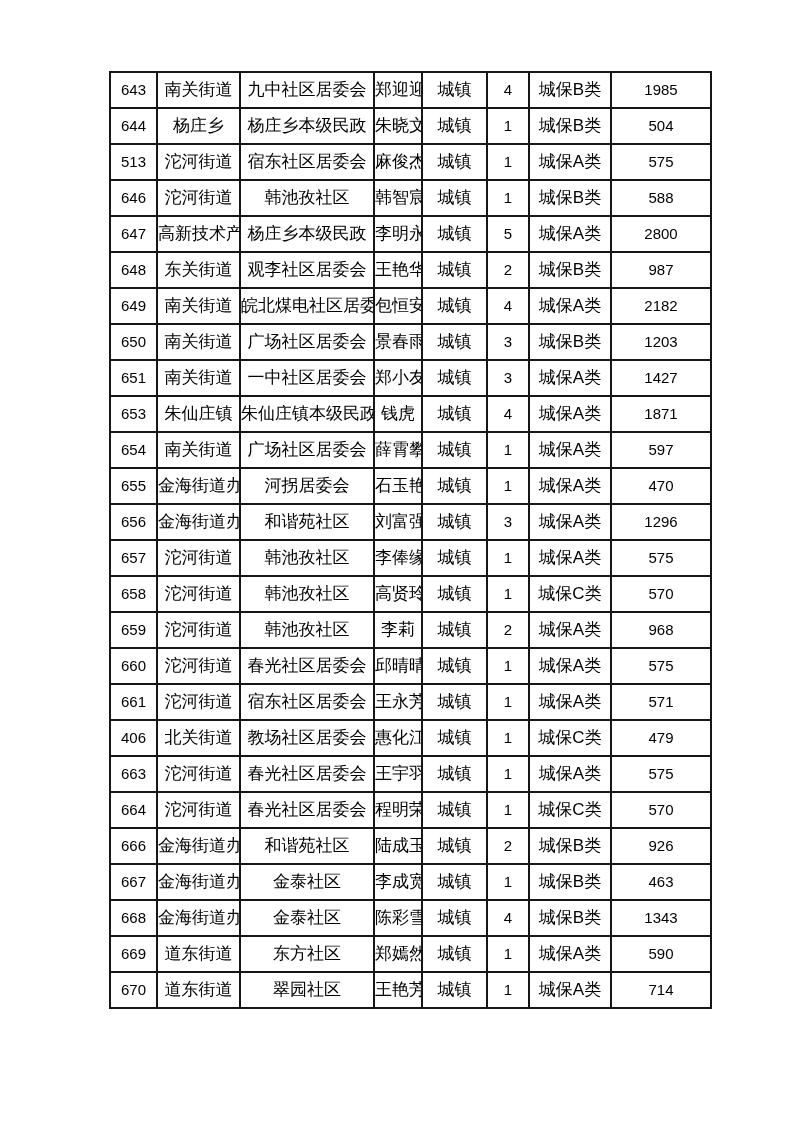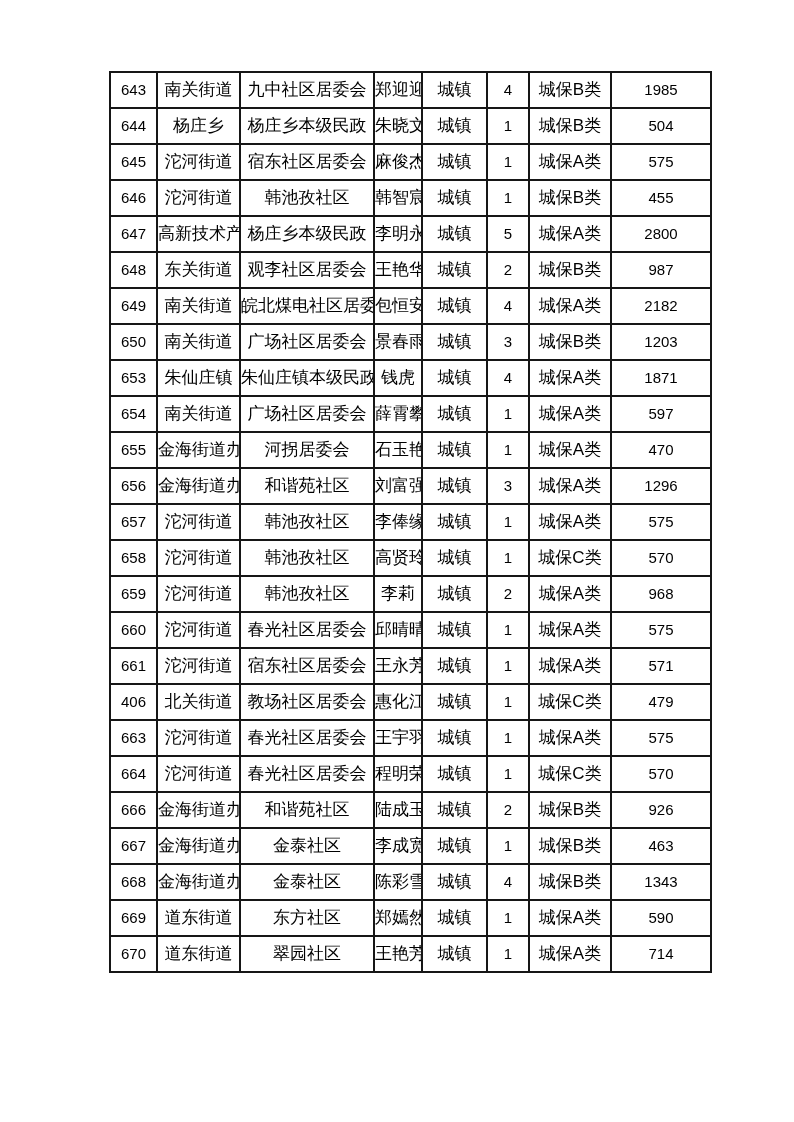--- a/index.html
+++ b/index.html
@@ -84,38 +84,38 @@
           <td class="col-seq">644</td>
           <td class="col-street-office">杨庄乡</td>
           <td class="col-community">杨庄乡本级民政</td>
           <td class="col-person-name">朱晓文</td>
           <td class="col-residence-type">城镇</td>
           <td class="col-person-count">1</td>
           <td class="col-insurance-category">城保B类</td>
           <td class="col-amount">504</td>
         </tr>
         <tr>
-          <td class="col-seq">645</td>
+          <td class="col-seq">513</td>
           <td class="col-street-office">沱河街道</td>
           <td class="col-community">宿东社区居委会</td>
           <td class="col-person-name">麻俊杰</td>
           <td class="col-residence-type">城镇</td>
           <td class="col-person-count">1</td>
           <td class="col-insurance-category">城保A类</td>
           <td class="col-amount">575</td>
         </tr>
         <tr>
           <td class="col-seq">646</td>
           <td class="col-street-office">沱河街道</td>
           <td class="col-community">韩池孜社区</td>
           <td class="col-person-name">韩智宸</td>
           <td class="col-residence-type">城镇</td>
           <td class="col-person-count">1</td>
           <td class="col-insurance-category">城保B类</td>
-          <td class="col-amount">455</td>
+          <td class="col-amount">588</td>
         </tr>
         <tr>
           <td class="col-seq">647</td>
           <td class="col-street-office">高新技术产业</td>
           <td class="col-community">杨庄乡本级民政</td>
           <td class="col-person-name">李明永</td>
           <td class="col-residence-type">城镇</td>
           <td class="col-person-count">5</td>
           <td class="col-insurance-category">城保A类</td>
           <td class="col-amount">2800</td>
@@ -142,20 +142,30 @@
         </tr>
         <tr>
           <td class="col-seq">650</td>
           <td class="col-street-office">南关街道</td>
           <td class="col-community">广场社区居委会</td>
           <td class="col-person-name">景春雨</td>
           <td class="col-residence-type">城镇</td>
           <td class="col-person-count">3</td>
           <td class="col-insurance-category">城保B类</td>
           <td class="col-amount">1203</td>
+        </tr>
+        <tr>
+          <td class="col-seq">651</td>
+          <td class="col-street-office">南关街道</td>
+          <td class="col-community">一中社区居委会</td>
+          <td class="col-person-name">郑小友</td>
+          <td class="col-residence-type">城镇</td>
+          <td class="col-person-count">3</td>
+          <td class="col-insurance-category">城保A类</td>
+          <td class="col-amount">1427</td>
         </tr>
         <tr>
           <td class="col-seq">653</td>
           <td class="col-street-office">朱仙庄镇</td>
           <td class="col-community">朱仙庄镇本级民政</td>
           <td class="col-person-name">钱虎</td>
           <td class="col-residence-type">城镇</td>
           <td class="col-person-count">4</td>
           <td class="col-insurance-category">城保A类</td>
           <td class="col-amount">1871</td>

